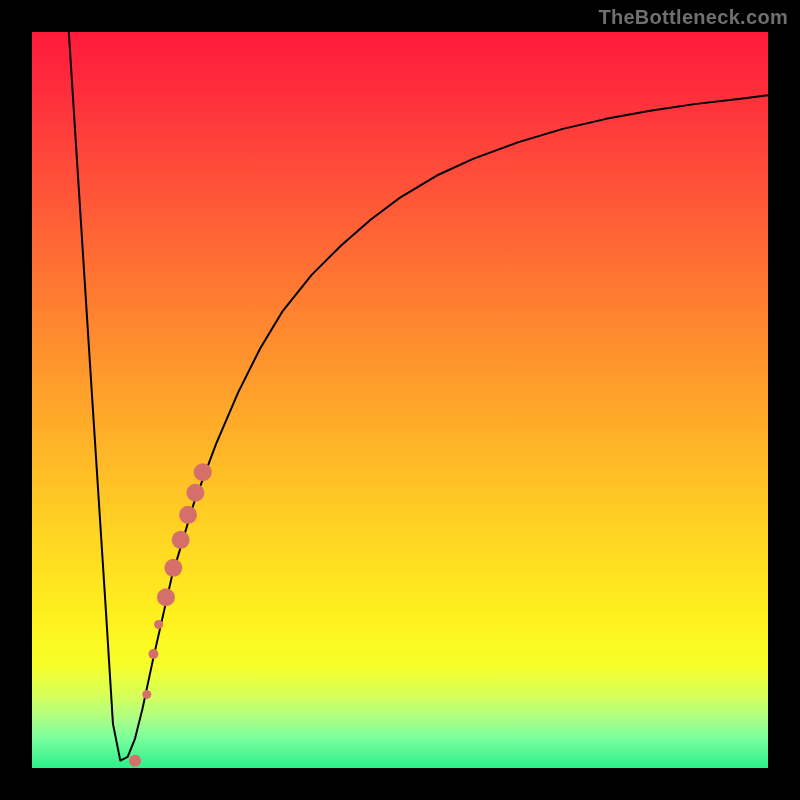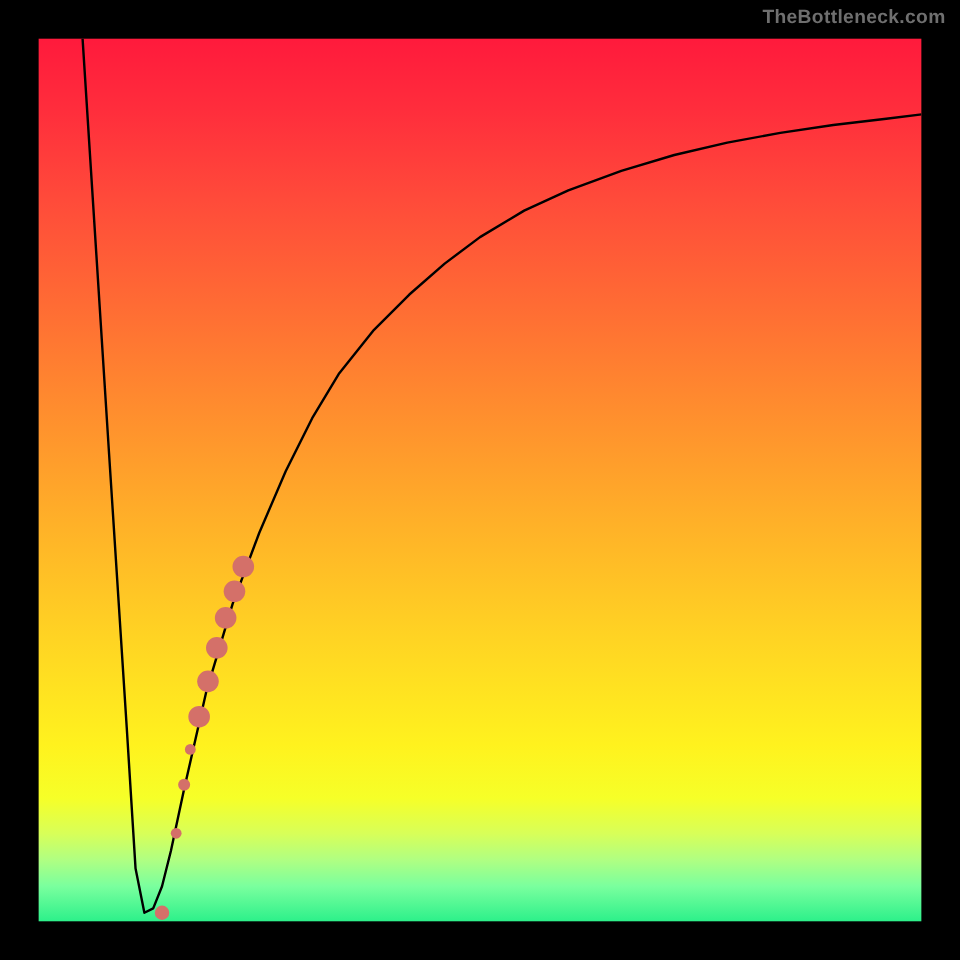--- a/index.html
+++ b/index.html
@@ -43,21 +43,21 @@
       #b0ff82 93%,
       #7aff9e 96%,
       #2cf08a 100%
     );
   }
   .watermark {
     position: absolute;
     top: 6px;
     right: 12px;
     color: #6f6f6f;
-    font-size: 16px;
+    font-size: 20px;
     font-weight: 600;
     letter-spacing: 0.3px;
     user-select: none;
   }
   svg.curve {
     position: absolute;
     inset: 0;
   }
 </style>
 </head>

